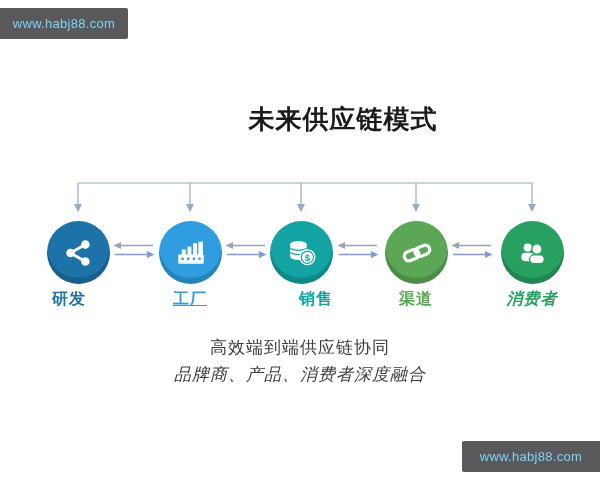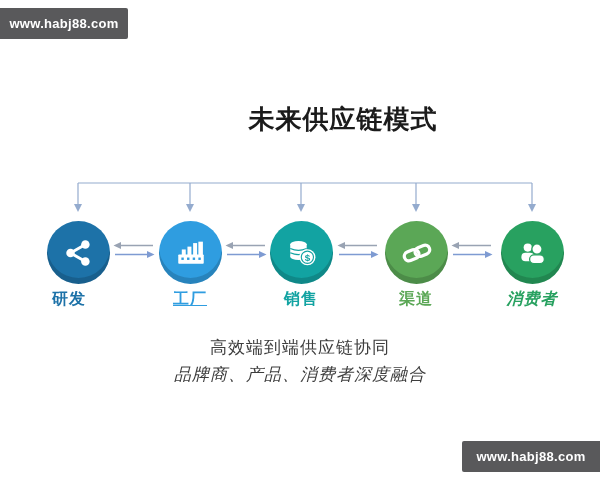--- a/index.html
+++ b/index.html
@@ -7,23 +7,23 @@
     position:relative;
     width:600px;height:480px;
     background:#ffffff;
     overflow:hidden;
     font-family:"Liberation Sans","DejaVu Sans",sans-serif;
   }
   
   .wm{
     position:absolute;
     background:#59595b;
-    color:#ffffff;
+    color:#7dd3fc;
     font-size:13px;
-    font-weight:700;
+    font-weight:400;
     letter-spacing:.3px;
     display:flex;align-items:center;justify-content:center;
     height:31px;
   }
   .wm-tl{top:8px;left:0;width:128px;border-radius:0 2px 2px 0;}
   .wm-br{bottom:8px;right:0;width:138px;border-radius:2px 0 0 2px;}
   
   .title{
     position:absolute;top:102px;left:0;width:600px;
     text-align:center;
@@ -133,21 +133,21 @@
     <ellipse cx="9.5" cy="5.8" rx="5.8" ry="2.3" fill="#ffffff"></ellipse>
     <rect x="3.7" y="5.8" width="11.6" height="8.8" fill="#ffffff"></rect>
     <ellipse cx="9.5" cy="14.6" rx="5.8" ry="2.3" fill="#ffffff"></ellipse>
     <path d="M3.7 8.8 q5.8 2.6 11.6 0" stroke="var(--c)" stroke-width="0.9" fill="none"></path>
     <path d="M3.7 11.8 q5.8 2.6 11.6 0" stroke="var(--c)" stroke-width="0.9" fill="none"></path>
     <circle cx="15.8" cy="15" r="5.7" fill="#ffffff"></circle>
     <circle cx="15.8" cy="15" r="4.3" fill="none" stroke="var(--c)" stroke-width="0.8"></circle>
     <text x="15.8" y="17.4" text-anchor="middle" font-size="7" font-weight="bold" font-family="'Liberation Sans',sans-serif" fill="var(--c)">$</text>
   </svg>
 </div>
-<div class="node-label" style="left: 256px; --c: #12a3a2;">销售</div>
+<div class="node-label" style="left: 271px; --c: #12a3a2;">销售</div>
 
 <svg class="biarrow" style="left:336px" width="44" height="18">
   <path class="aL" d="M41 4.5 H8"></path>
     <polygon class="aLh" points="9,1 1.5,4.5 9,8"></polygon>
   <path class="aR" d="M3 13.5 H36"></path>
     <polygon class="aRh" points="35,10 42.5,13.5 35,17"></polygon>
 </svg>
 
 <div class="node" style="left: 385px; --c: #5ba756;">
   <svg viewBox="0 0 24 24">

